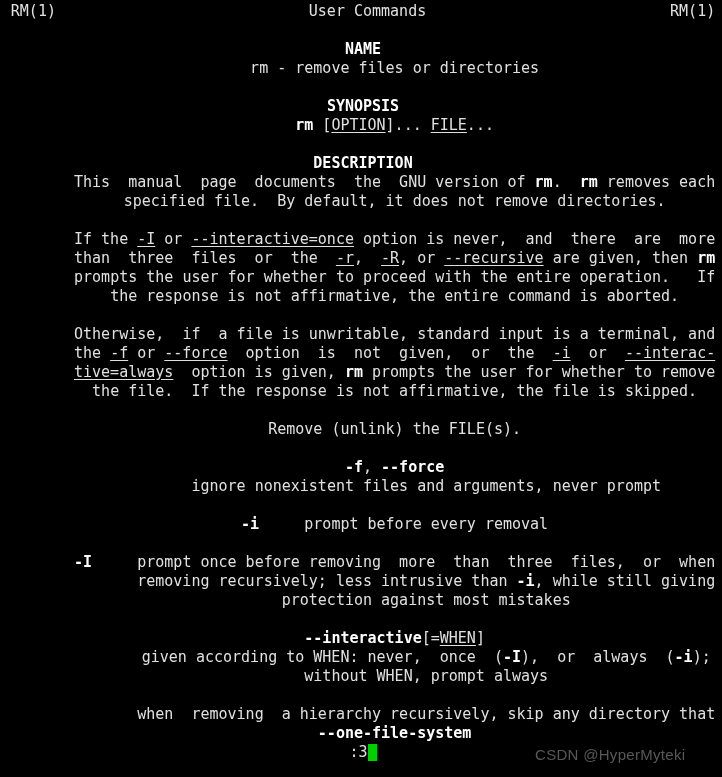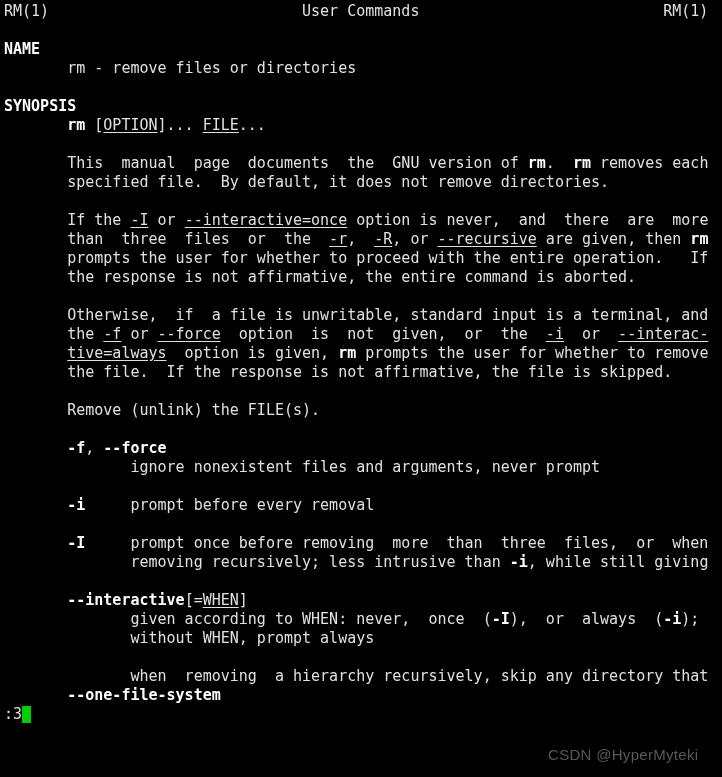--- a/index.html
+++ b/index.html
@@ -30,41 +30,42 @@
     padding: 2px 0 0 4px;
     font-family: "DejaVu Sans Mono", monospace;
     font-size: 15px;
     line-height: 19px;
     color: var(--text);
     overflow: hidden;
   }
   .line {
     height: 19px;
     white-space: pre;
+    text-align: center;
   }
   .line span { white-space: pre; }
   .bold {
     font-weight: bold;
     color: var(--bold_text);
   }
   .ul {
     text-decoration: underline;
     text-underline-offset: 2px;
   }
   .cursor {
     display: inline-block;
     width: 9px;
     height: 17px;
     background: var(--cursor);
     vertical-align: text-bottom;
     margin-left: 0px;
   }
   .watermark {
     position: absolute;
-    left: 548px;
+    left: 535px;
     top: 746px;
     font-family: "Liberation Sans", sans-serif;
     font-size: 15px;
     letter-spacing: 0.3px;
     color: var(--watermark);
     opacity: 0.8;
     pointer-events: none;
     white-space: nowrap;
   }
 </style>
@@ -74,20 +75,21 @@
 <div id="terminal">
   <div id="lines">
       <div class="line"><span>RM(1)                            User Commands                           RM(1)</span></div>
       <div class="line"></div>
       <div class="line"><span class="bold">NAME</span></div>
       <div class="line"><span>       rm - remove files or directories</span></div>
       <div class="line"></div>
       <div class="line"><span class="bold">SYNOPSIS</span></div>
       <div class="line"><span>       </span><span class="bold">rm</span><span> [</span><span class="ul">OPTION</span><span>]... </span><span class="ul">FILE</span><span>...</span></div>
       <div class="line"></div>
+      <div class="line"><span class="bold">DESCRIPTION</span></div>
       <div class="line"><span>       This  manual  page  documents  the  GNU version of </span><span class="bold">rm</span><span>.  </span><span class="bold">rm</span><span> removes each</span></div>
       <div class="line"><span>       specified file.  By default, it does not remove directories.</span></div>
       <div class="line"></div>
       <div class="line"><span>       If the </span><span class="ul">-I</span><span> or </span><span class="ul">--interactive=once</span><span> option is never,  and  there  are  more</span></div>
       <div class="line"><span>       than  three  files  or  the  </span><span class="ul">-r</span><span>,  </span><span class="ul">-R</span><span>, or </span><span class="ul">--recursive</span><span> are given, then </span><span class="bold">rm</span></div>
       <div class="line"><span>       prompts the user for whether to proceed with the entire operation.   If</span></div>
       <div class="line"><span>       the response is not affirmative, the entire command is aborted.</span></div>
       <div class="line"></div>
       <div class="line"><span>       Otherwise,  if  a file is unwritable, standard input is a terminal, and</span></div>
       <div class="line"><span>       the </span><span class="ul">-f</span><span> or </span><span class="ul">--force</span><span>  option  is  not  given,  or  the  </span><span class="ul">-i</span><span>  or  </span><span class="ul">--interac-</span></div>
@@ -96,20 +98,21 @@
       <div class="line"></div>
       <div class="line"><span>       Remove (unlink) the FILE(s).</span></div>
       <div class="line"></div>
       <div class="line"><span>       </span><span class="bold">-f</span><span>, </span><span class="bold">--force</span></div>
       <div class="line"><span>              ignore nonexistent files and arguments, never prompt</span></div>
       <div class="line"></div>
       <div class="line"><span>       </span><span class="bold">-i</span><span>     prompt before every removal</span></div>
       <div class="line"></div>
       <div class="line"><span>       </span><span class="bold">-I</span><span>     prompt once before removing  more  than  three  files,  or  when</span></div>
       <div class="line"><span>              removing recursively; less intrusive than </span><span class="bold">-i</span><span>, while still giving</span></div>
+      <div class="line"><span>              protection against most mistakes</span></div>
       <div class="line"></div>
       <div class="line"><span>       </span><span class="bold">--interactive</span><span>[=</span><span class="ul">WHEN</span><span>]</span></div>
       <div class="line"><span>              given according to WHEN: never,  once  (</span><span class="bold">-I</span><span>),  or  always  (</span><span class="bold">-i</span><span>);</span></div>
       <div class="line"><span>              without WHEN, prompt always</span></div>
       <div class="line"></div>
       <div class="line"><span>              when  removing  a hierarchy recursively, skip any directory that</span></div>
       <div class="line"><span>       </span><span class="bold">--one-file-system</span></div>
     </div>
   <div class="line"><span>:3</span><span class="cursor"></span></div>
 </div>

